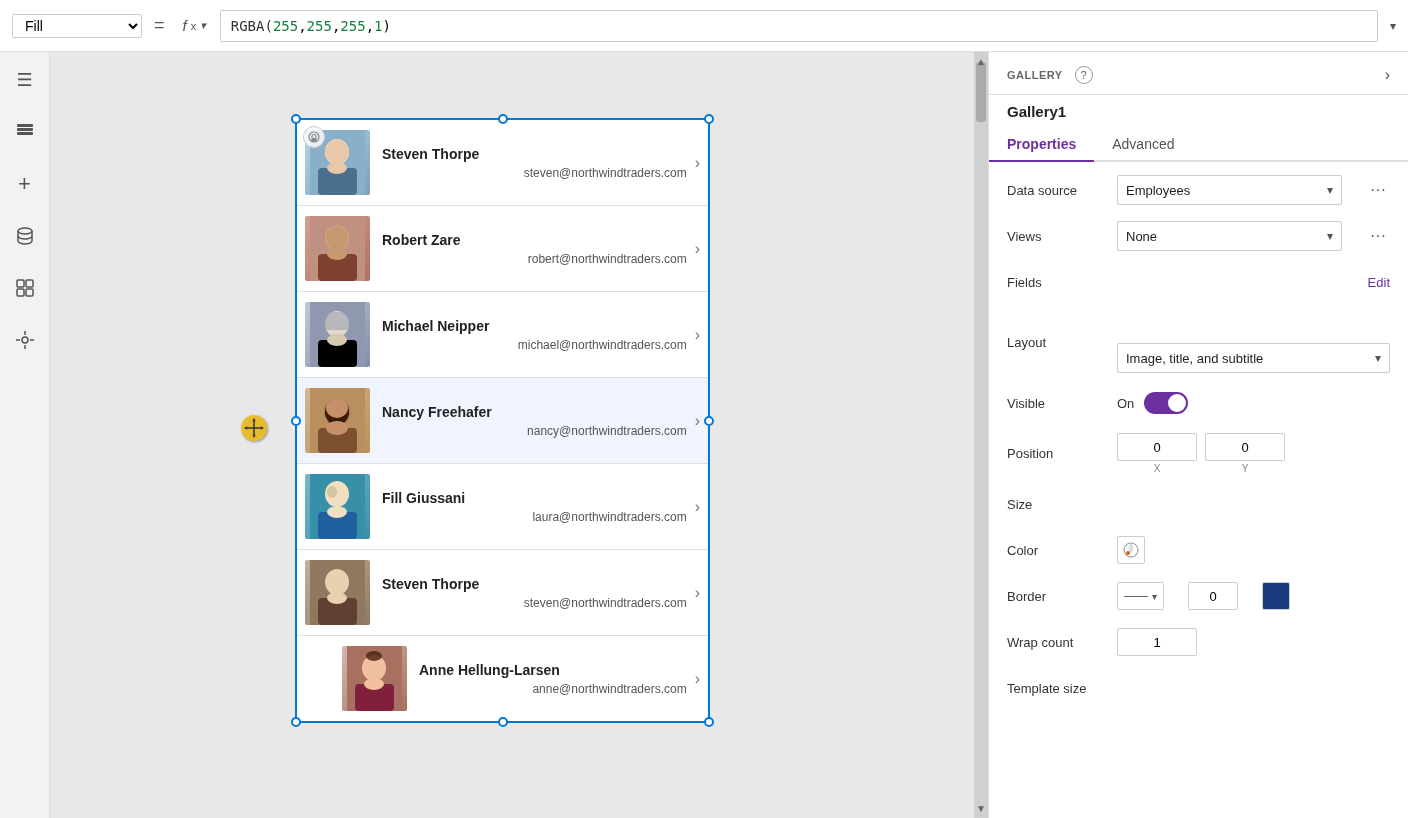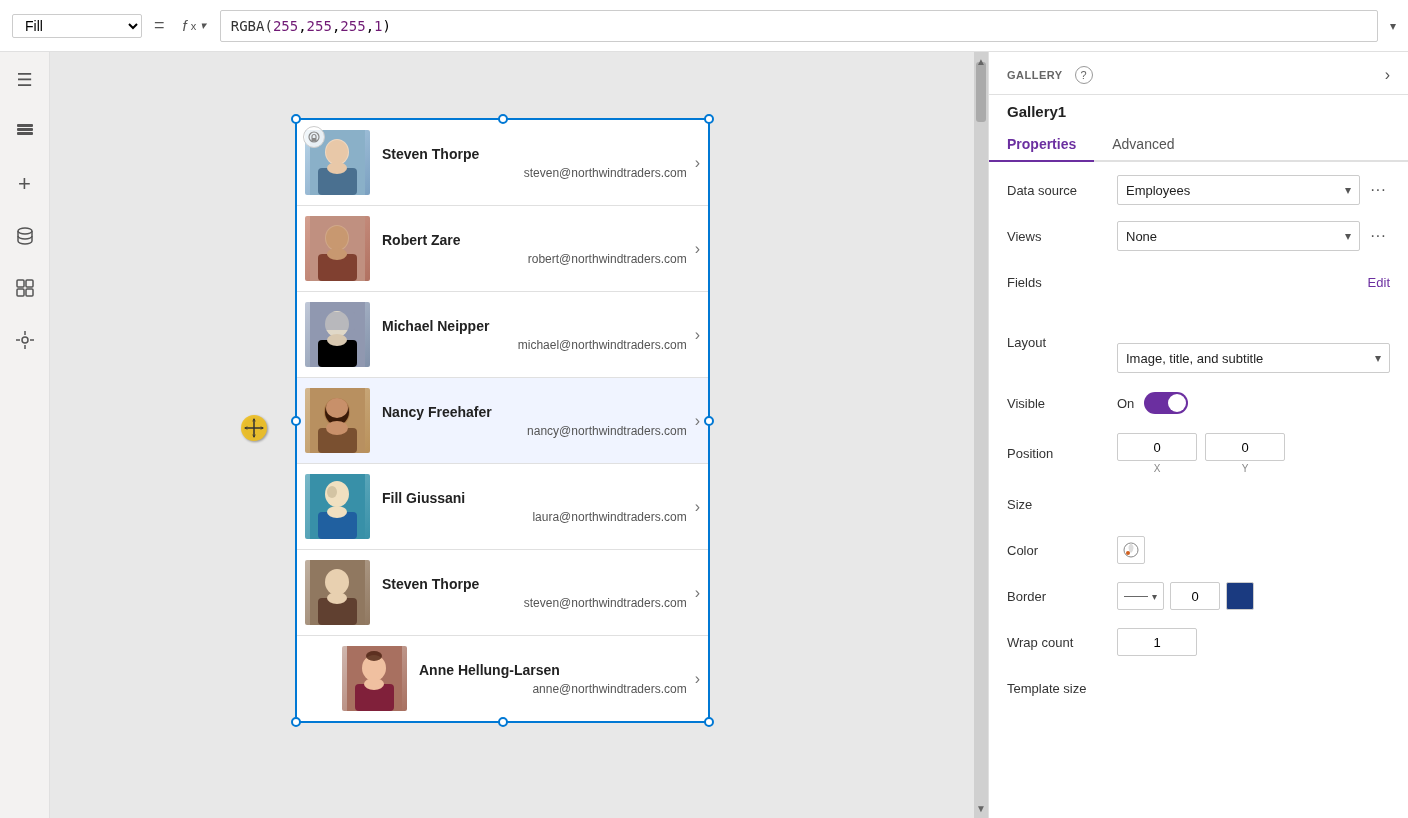--- a/index.html
+++ b/index.html
@@ -46,21 +46,21 @@
       flex: 1;
       height: 32px;
       border: 1px solid #ccc;
       border-radius: 2px;
       padding: 0 10px;
       font-size: 14px;
       font-family: 'Consolas', monospace;
       background: #fff;
     }
     .formula-text span { color: #000; }
-    .formula-text .num { color: #701a75; }
+    .formula-text .num { color: #15803d; }
     .formula-down { font-size: 12px; color: #555; margin-left: 4px; cursor: pointer; }
 
     
     .main-area {
       display: flex;
       flex: 1;
       overflow: hidden;
     }
 
     
@@ -278,21 +278,21 @@
       align-items: center;
       margin-bottom: 14px;
       min-height: 32px;
     }
     .prop-label {
       font-size: 13px;
       color: #333;
       width: 110px;
       flex-shrink: 0;
     }
-    .prop-value { flex: 1; display: flex; align-items: center; gap: 6px; }
+    .prop-value { flex: 1; display: flex; align-items: center; gap: 24px; }
     .prop-dropdown {
       flex: 1;
       height: 30px;
       border: 1px solid #ccc;
       border-radius: 2px;
       padding: 0 8px;
       font-size: 13px;
       background: #fff;
       cursor: pointer;
       display: flex;

